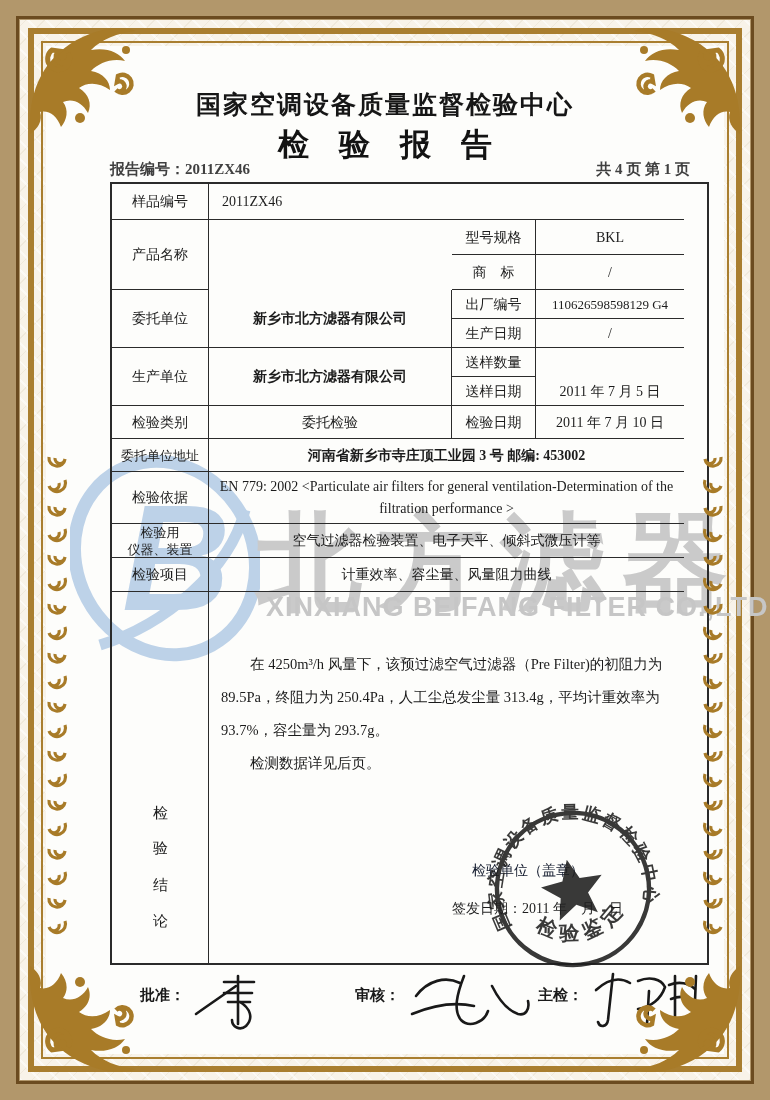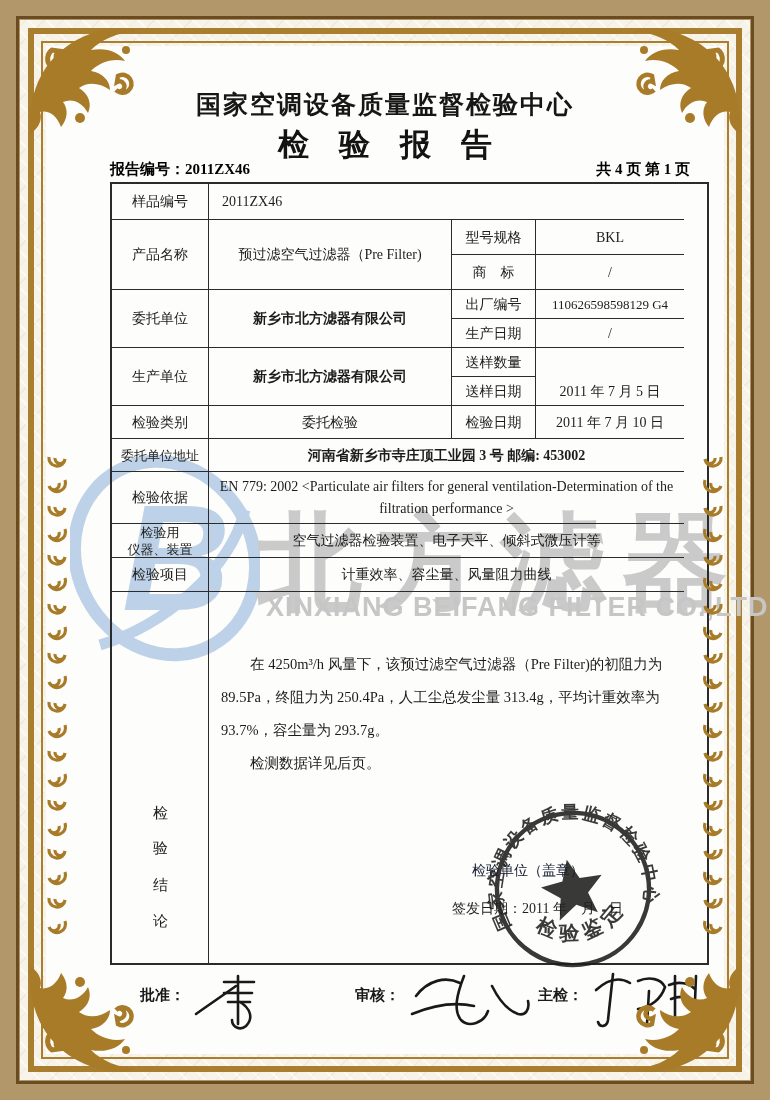--- a/index.html
+++ b/index.html
@@ -23,21 +23,21 @@
   .scroll-strip.left{left:44px;}
   .scroll-strip.right{right:44px;transform:scaleX(-1);}
   
   .org-title{position:absolute;left:0;right:0;top:88px;text-align:center;z-index:2;
      font-family:"Liberation Sans","DejaVu Sans",sans-serif;font-weight:bold;
      font-size:25px;letter-spacing:2px;color:#161616;}
   .doc-title{position:absolute;left:0;right:0;top:124px;text-align:center;z-index:2;
      font-family:"Liberation Sans","DejaVu Sans",sans-serif;font-weight:bold;
      font-size:31px;letter-spacing:30px;text-indent:30px;color:#131313;}
   .meta-line{position:absolute;left:110px;right:80px;top:160px;z-index:2;
-     font-size:15px;font-weight:bold;color:#000000;display:flex;justify-content:space-between;}
+     font-size:15px;font-weight:bold;color:#404040;display:flex;justify-content:space-between;}
   
   .wm{position:absolute;z-index:1;}
   .wm-cn{left:256px;top:492px;font-family:"Liberation Sans","DejaVu Sans",sans-serif;
      font-weight:bold;font-size:106px;letter-spacing:16px;color:#cacaca;white-space:nowrap;}
   .wm-en{left:266px;top:592px;font-family:"Liberation Sans","DejaVu Sans",sans-serif;
      font-weight:bold;font-size:27px;letter-spacing:1px;color:#c6c6c6;white-space:nowrap;}
   .wm-logo{left:70px;top:450px;width:190px;height:215px;}
   
   .report-table{position:absolute;left:110px;top:182px;width:599px;z-index:2;
      border:2px solid #2b2b2b;display:grid;box-sizing:border-box;
@@ -145,21 +145,20 @@
   <span data-interactable="false">报告编号：2011ZX46</span>
   <span data-interactable="false">共 4 页 第 1 页</span>
 </div>
 
 <div class="report-table" data-interactable="false">
 
   <div class="cell" style="grid-area:1/1" data-interactable="false">样品编号</div>
   <div class="cell no-r left-al" style="grid-area:1/2/2/5" data-interactable="false">2011ZX46</div>
 
   <div class="cell" style="grid-area:2/1/4/2" data-interactable="false">产品名称</div>
-  <div class="cell" style="grid-area:2/2/4/3" data-interactable="false">预过滤空气过滤器（Pre Filter)</div>
   <div class="cell" style="grid-area:2/3" data-interactable="false">型号规格</div>
   <div class="cell no-r" style="grid-area:2/4" data-interactable="false">BKL</div>
   <div class="cell" style="grid-area:3/3" data-interactable="false">商　标</div>
   <div class="cell no-r" style="grid-area:3/4" data-interactable="false">/</div>
 
   <div class="cell" style="grid-area:4/1/6/2" data-interactable="false">委托单位</div>
   <div class="cell bold" style="grid-area:4/2/6/3" data-interactable="false">新乡市北方滤器有限公司</div>
   <div class="cell" style="grid-area:4/3" data-interactable="false">出厂编号</div>
   <div class="cell no-r small" style="grid-area:4/4" data-interactable="false">110626598598129 G4</div>
   <div class="cell" style="grid-area:5/3" data-interactable="false">生产日期</div>

